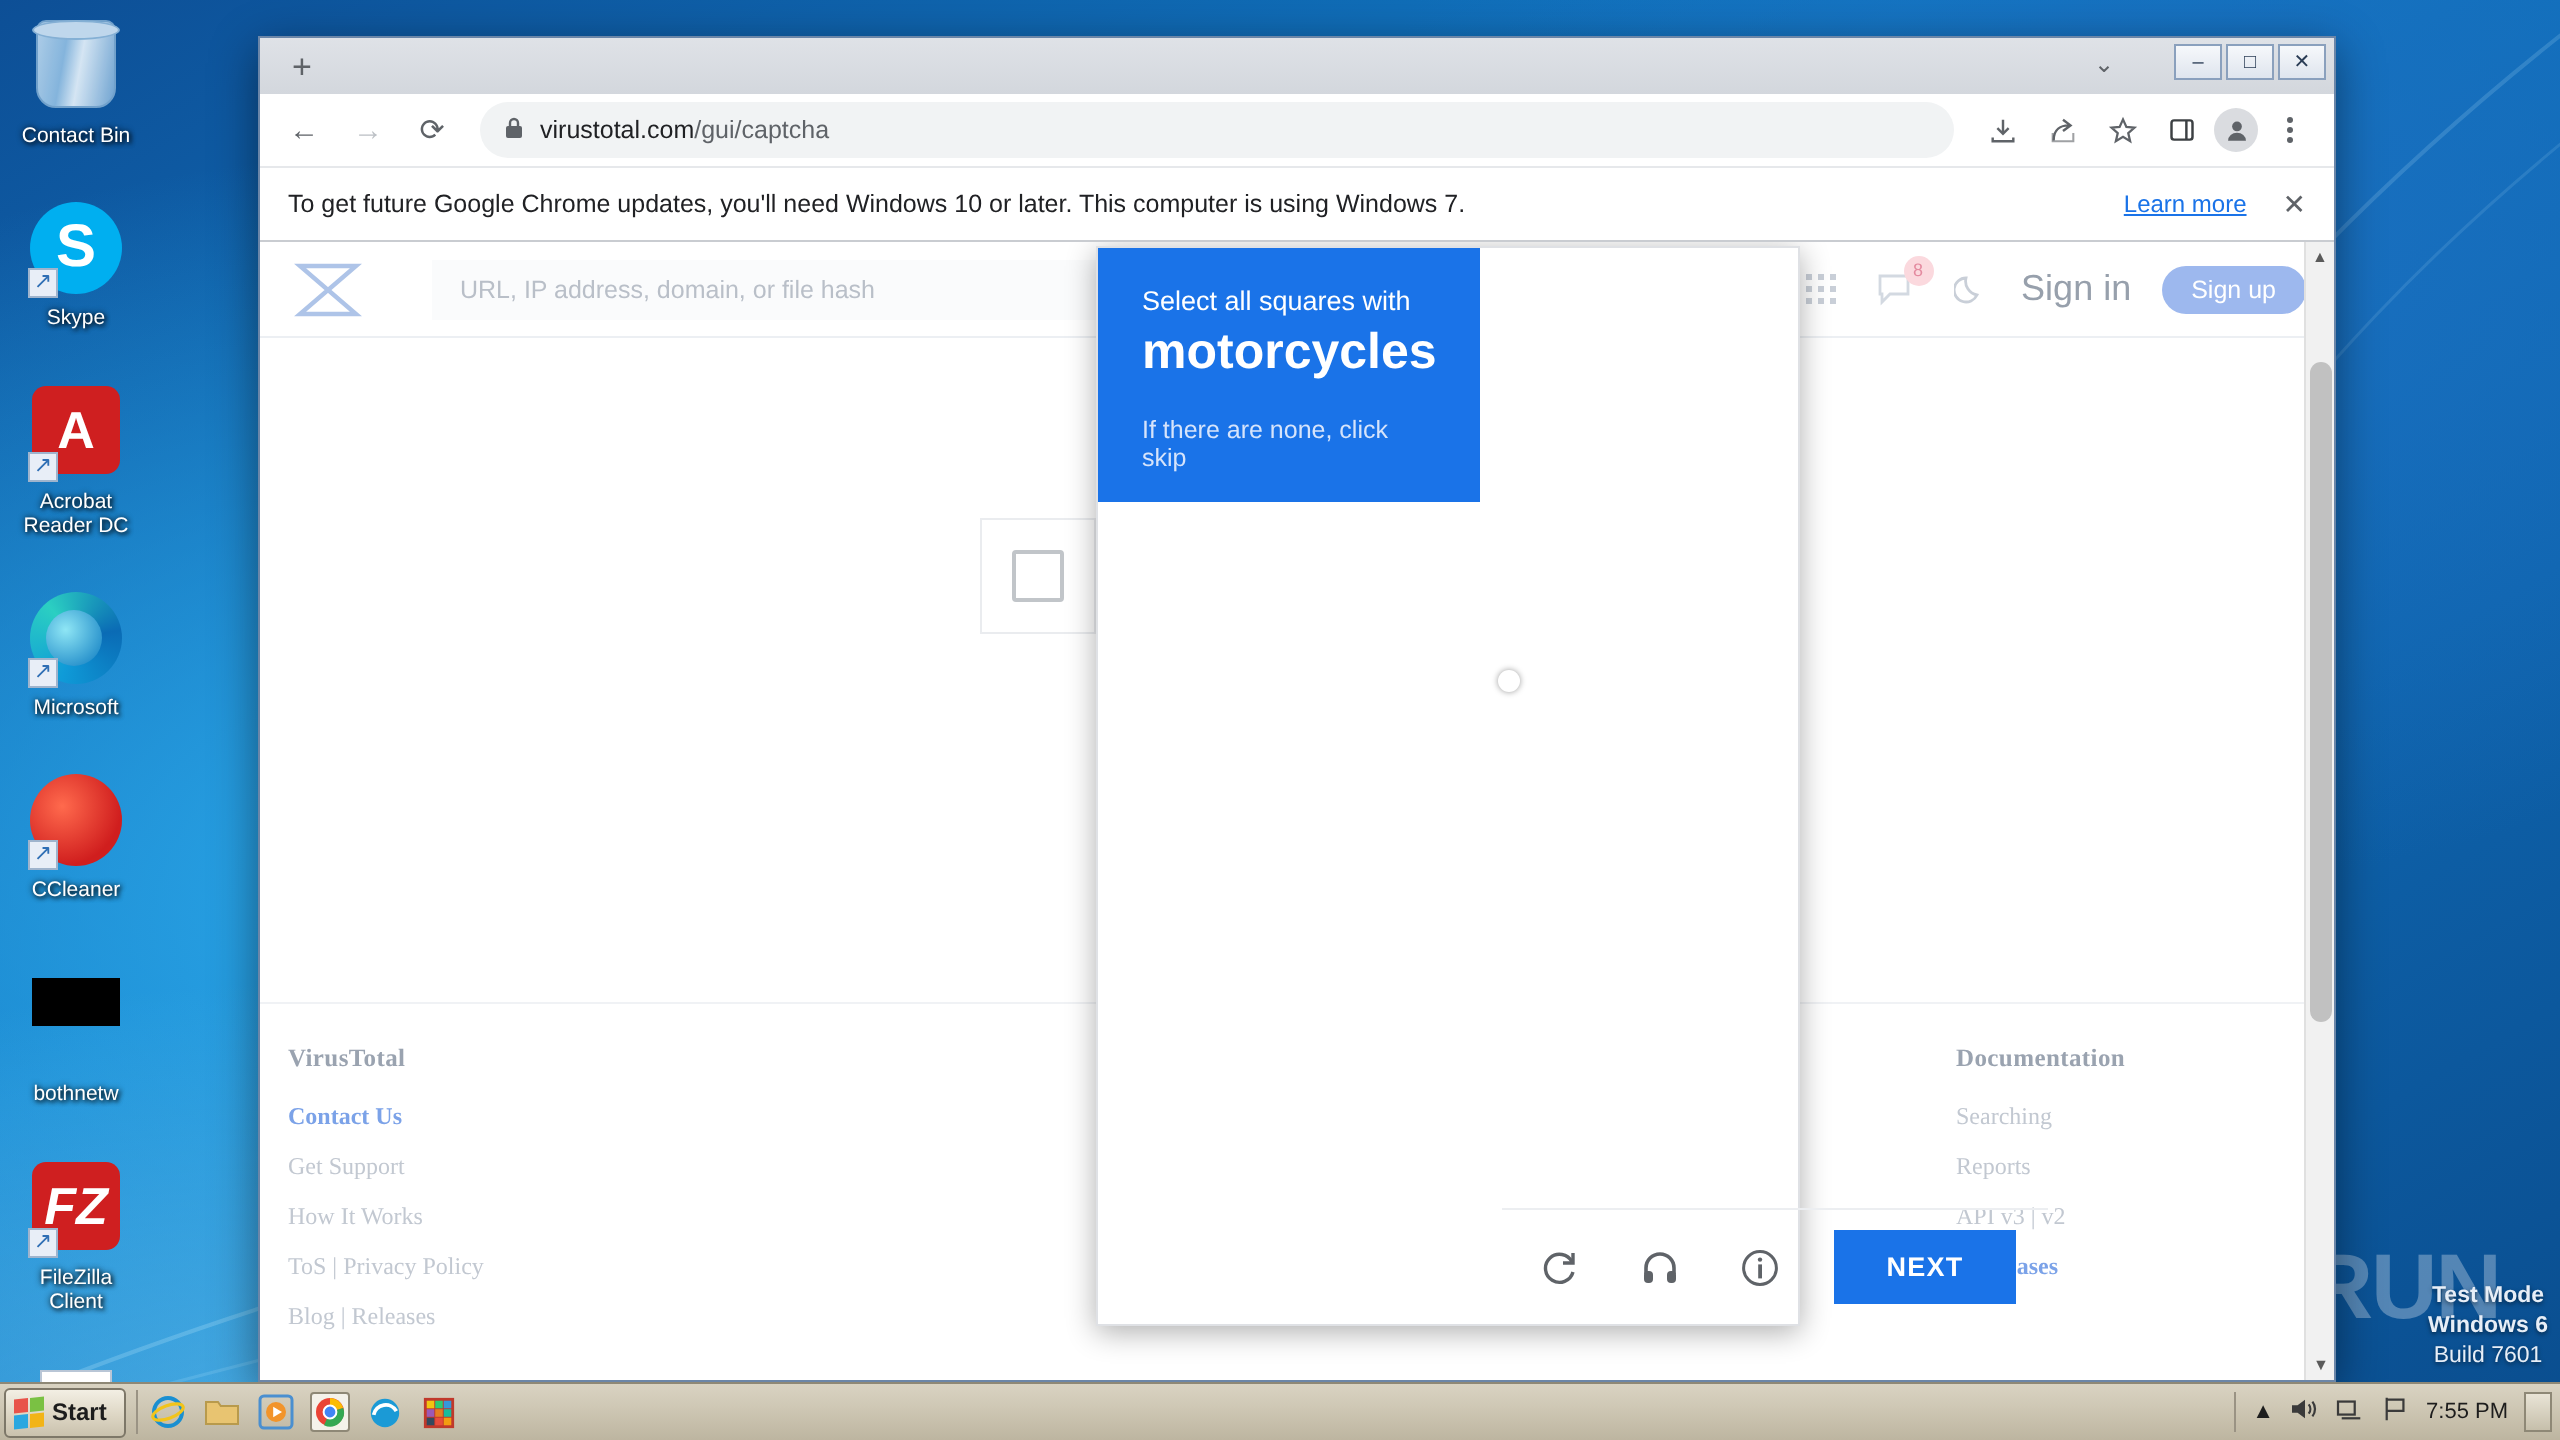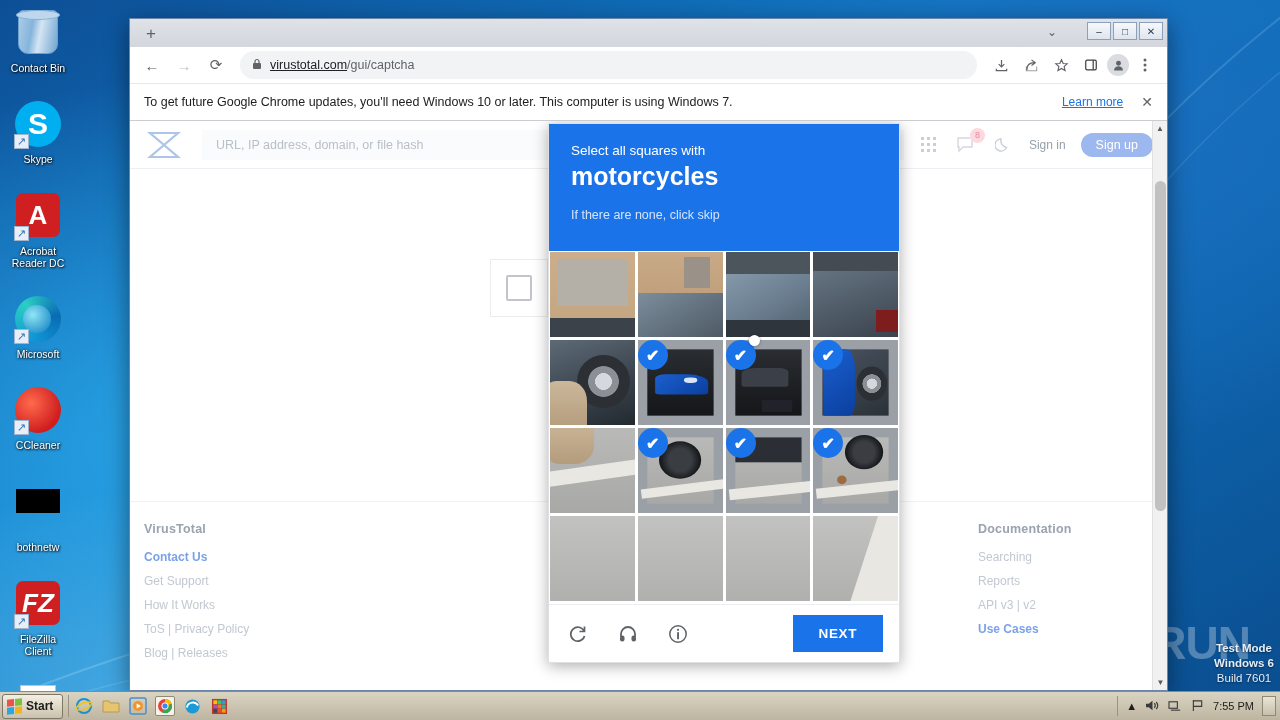--- a/index.html
+++ b/index.html
@@ -136,80 +136,80 @@
   .toolbar{ height:36px; background:#fff; display:flex; align-items:center; gap:4px; padding:0 8px; }
   .tb-btn{width:28px;height:28px;border-radius:50%;display:flex;align-items:center;justify-content:center;
     color:#5f6368;font-size:15px;}
   .tb-btn.dim{color:#bdc1c6;}
   .omnibox{
     flex:1; height:28px; background:#f1f3f4; border-radius:14px;
     display:flex; align-items:center; gap:8px; padding:0 12px;
     font-size:12.5px; color:#202124; margin:0 6px;
   }
   .omnibox .lock{font-size:11px;color:#5f6368;}
-  .omnibox .u-host{color:#202124;text-decoration:underline;}
+  .omnibox .u-host{color:#202124;}
   .omnibox .u-path{color:#5f6368;}
   .tb-right{display:flex;align-items:center;gap:2px;}
   .avatar{width:22px;height:22px;border-radius:50%;background:#dadce0;display:flex;
     align-items:center;justify-content:center;color:#5f6368;font-size:12px;}
 
   .infobar{
     height:38px;background:#fff;border-top:1px solid #e6e8eb;border-bottom:1px solid #c9ccd1;
     display:flex;align-items:center;padding:0 14px;font-size:12.5px;color:#202124;gap:10px;
   }
   .infobar .learn{margin-left:auto;color:#1a73e8;text-decoration:underline;font-size:12px;}
   .infobar .close{font-size:14px;color:#5f6368;padding-left:8px;}
 
   .viewport{ flex:1; background:#fff; position:relative; overflow:hidden; }
 
   
-  .vt-header{ height:48px; display:flex; align-items:center; padding:0 14px; gap:14px;
+  .vt-header{ height:48px; display:flex; align-items:center; padding:0 14px; gap:28px;
     border-bottom:1px solid #eceff3; background:#fff;}
   .vt-logo{ width:44px;height:32px;display:flex;align-items:center;justify-content:center;}
   .vt-search{
     flex:1;height:30px;background:#fafbfc;display:flex;align-items:center;padding:0 14px;
     font-size:12.5px;color:#b9bfc8;
   }
   .vt-actions{display:flex;align-items:center;gap:15px;}
   .vt-ic{width:22px;height:22px;position:relative;display:flex;align-items:center;justify-content:center;
     color:#c9cfd8;}
   .vt-badge{position:absolute;top:-6px;right:-8px;width:15px;height:15px;border-radius:50%;
     background:#fbd9de;color:#e48ba0;font-size:9px;display:flex;align-items:center;justify-content:center;}
-  .vt-signin{font-size:12px;color:#97a0ac;}
+  .vt-signin{font-size:18px;color:#97a0ac;}
   .vt-signup{font-size:12.5px;color:#fff;background:#9db8ee;border-radius:14px;padding:5px 15px;}
 
   .vt-body{position:relative;height:332px;background:#fff;}
   .recaptcha-anchor{
     position:absolute; left:360px; top:90px; width:58px;height:58px;
     background:#fff;border:1px solid #eaecef;
     display:flex;align-items:center;justify-content:center;
   }
   .recaptcha-anchor .box{width:26px;height:26px;border:2px solid #c1c5c9;background:#fff;border-radius:2px;}
 
-  .vt-footer{ border-top:1px solid #f0f2f5; padding:20px 0 0 0; background:#fff; height:183px;}
+  .vt-footer{ border-top:1px solid #f0f2f5; padding:20px 0 0 0; background:#fff; height:183px;font-family:Liberation Serif, serif;}
   .foot-cols{display:flex;padding:0 14px;}
   .fcol{width:175px;}
   .fcol.wide{width:250px;}
   .fcol h4{font-size:12.5px;color:#9aa3b0;font-weight:bold;margin-bottom:14px;letter-spacing:.2px;}
   .fcol a{display:block;font-size:12px;color:#c2c8d1;margin-bottom:10px;text-decoration:none;}
   .fcol a.hl{color:#7ba2e8;font-weight:bold;}
   .fspacer{flex:1;}
 
   
   .vscroll{position:absolute;right:0;top:0;width:15px;height:100%;background:#f1f1f1;
     border-left:1px solid #e0e0e0;}
   .vscroll .up,.vscroll .down{height:15px;display:flex;align-items:center;justify-content:center;
     font-size:8px;color:#5a5a5a;}
   .vscroll .thumb{position:absolute;left:2px;width:11px;top:60px;height:330px;background:#c1c1c1;border-radius:6px;}
 
   
   #captcha{
     position:absolute; left:418px; top:2px; width:352px; height:540px;
     background:#fff; box-shadow:0 3px 14px rgba(0,0,0,.32); border:1px solid #dfe1e5;
-    display:flex;flex-direction:column;
+    display:flex;
   }
   .cap-head{background:#1a73e8;color:#fff;padding:18px 22px 20px 22px;height:127px;}
   .cap-head .l1{font-size:13.5px;line-height:18px;}
   .cap-head .l2{font-size:25px;font-weight:bold;line-height:31px;margin-top:1px;}
   .cap-head .l3{font-size:12.5px;color:#d6e4fb;margin-top:16px;}
   .cap-grid{ padding:1px; display:grid; grid-template-columns:repeat(4,1fr); gap:3px; background:#fff;}
   .cell{ position:relative; height:85px; overflow:hidden; background:#9aa0a6;}
   .cell .art{position:absolute;inset:0;}
   .cell.sel .art{ transform:scale(.78); transition:none; }
   .cell .check{

